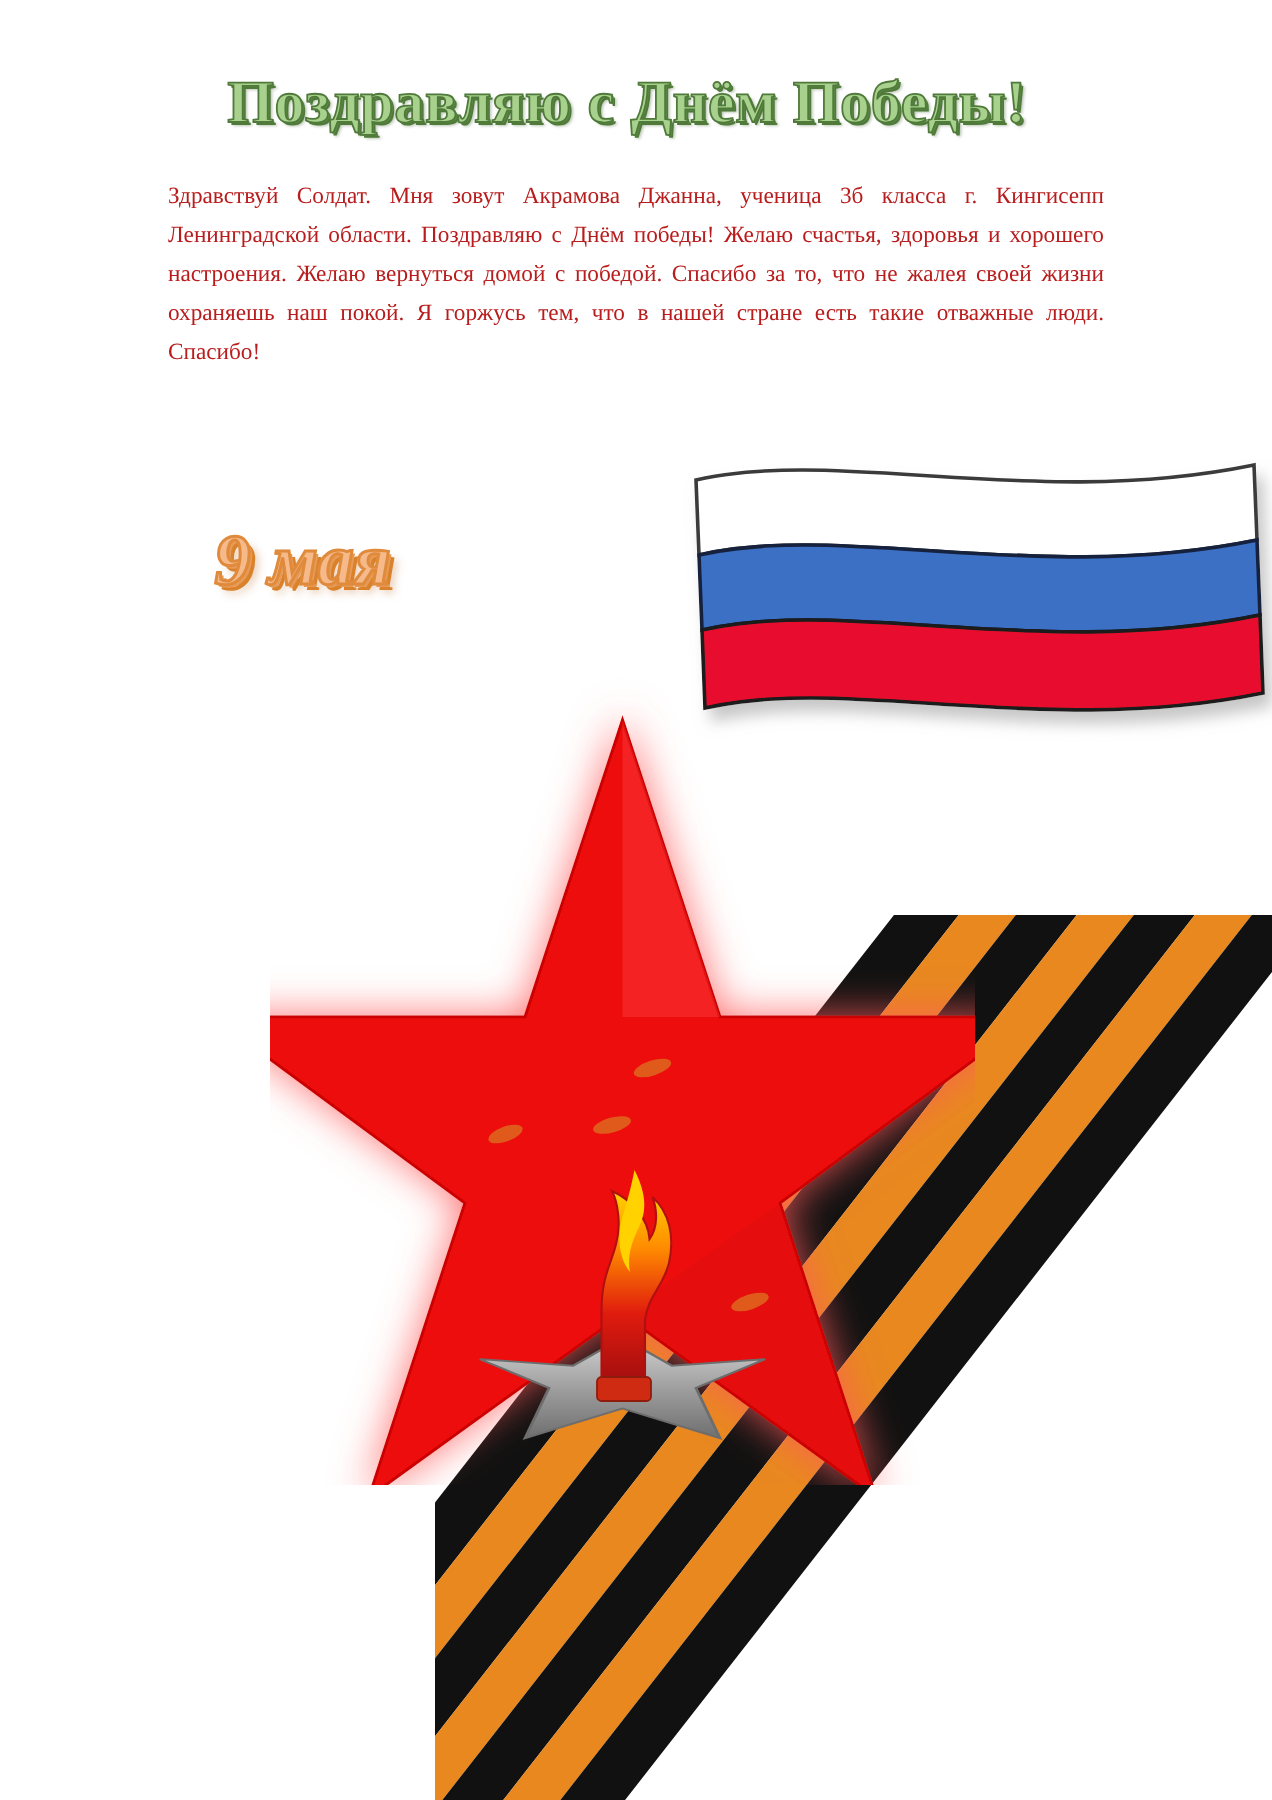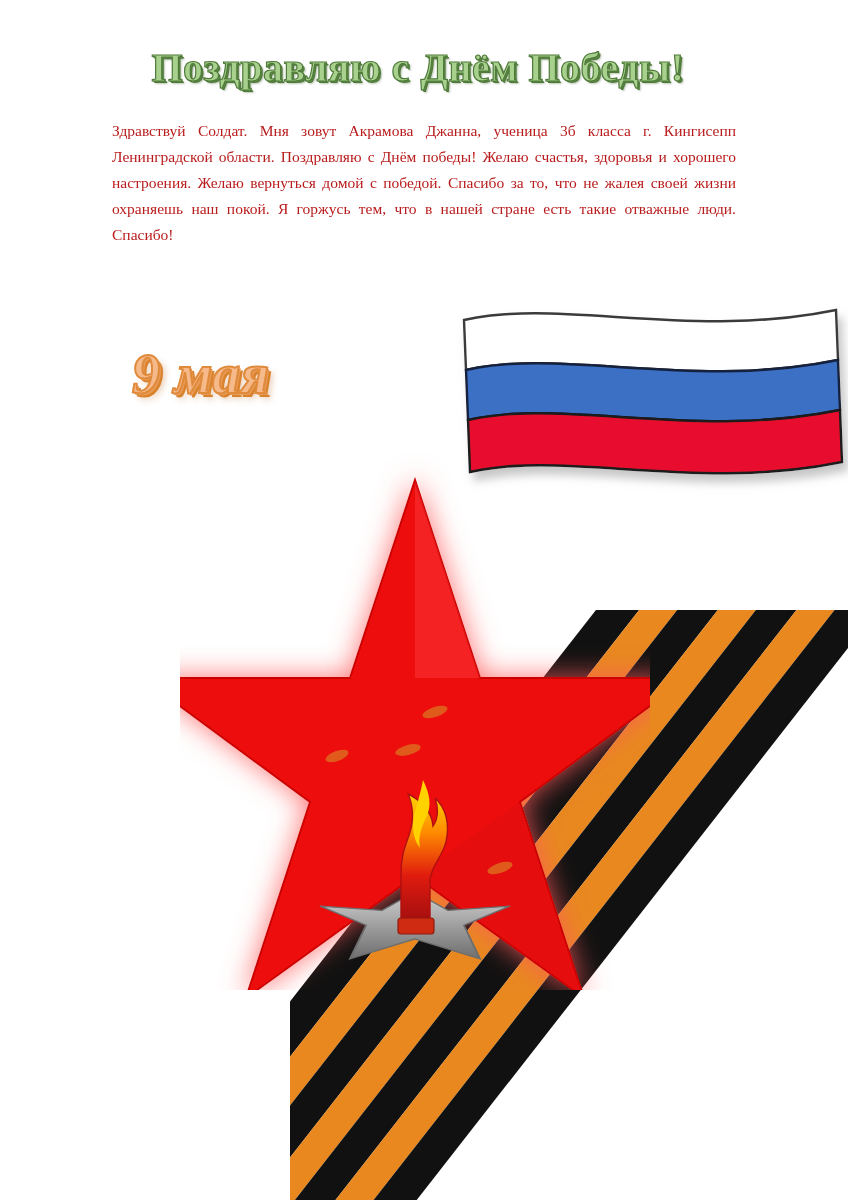--- a/index.html
+++ b/index.html
@@ -47,25 +47,25 @@
     line-height: 26px;
     color: #b91c1c;
     text-align: justify;
     text-justify: inter-word;
   }
 
   
   .nine-may {
     position: absolute;
     top: 336px;
-    left: 132px;
+    left: 143px;
     font-family: "Liberation Serif", serif;
     font-style: italic;
     font-weight: bold;
-    font-size: 56px;
+    font-size: 48px;
     line-height: 76px;
     color: #f5b98a;
     -webkit-text-stroke: 2px #e08a3c;
     text-shadow:
       2px 2px 0 #e79a55,
       4px 4px 0 #d9822b,
       6px 6px 6px rgba(190,110,40,0.35);
     white-space: nowrap;
   }
 

